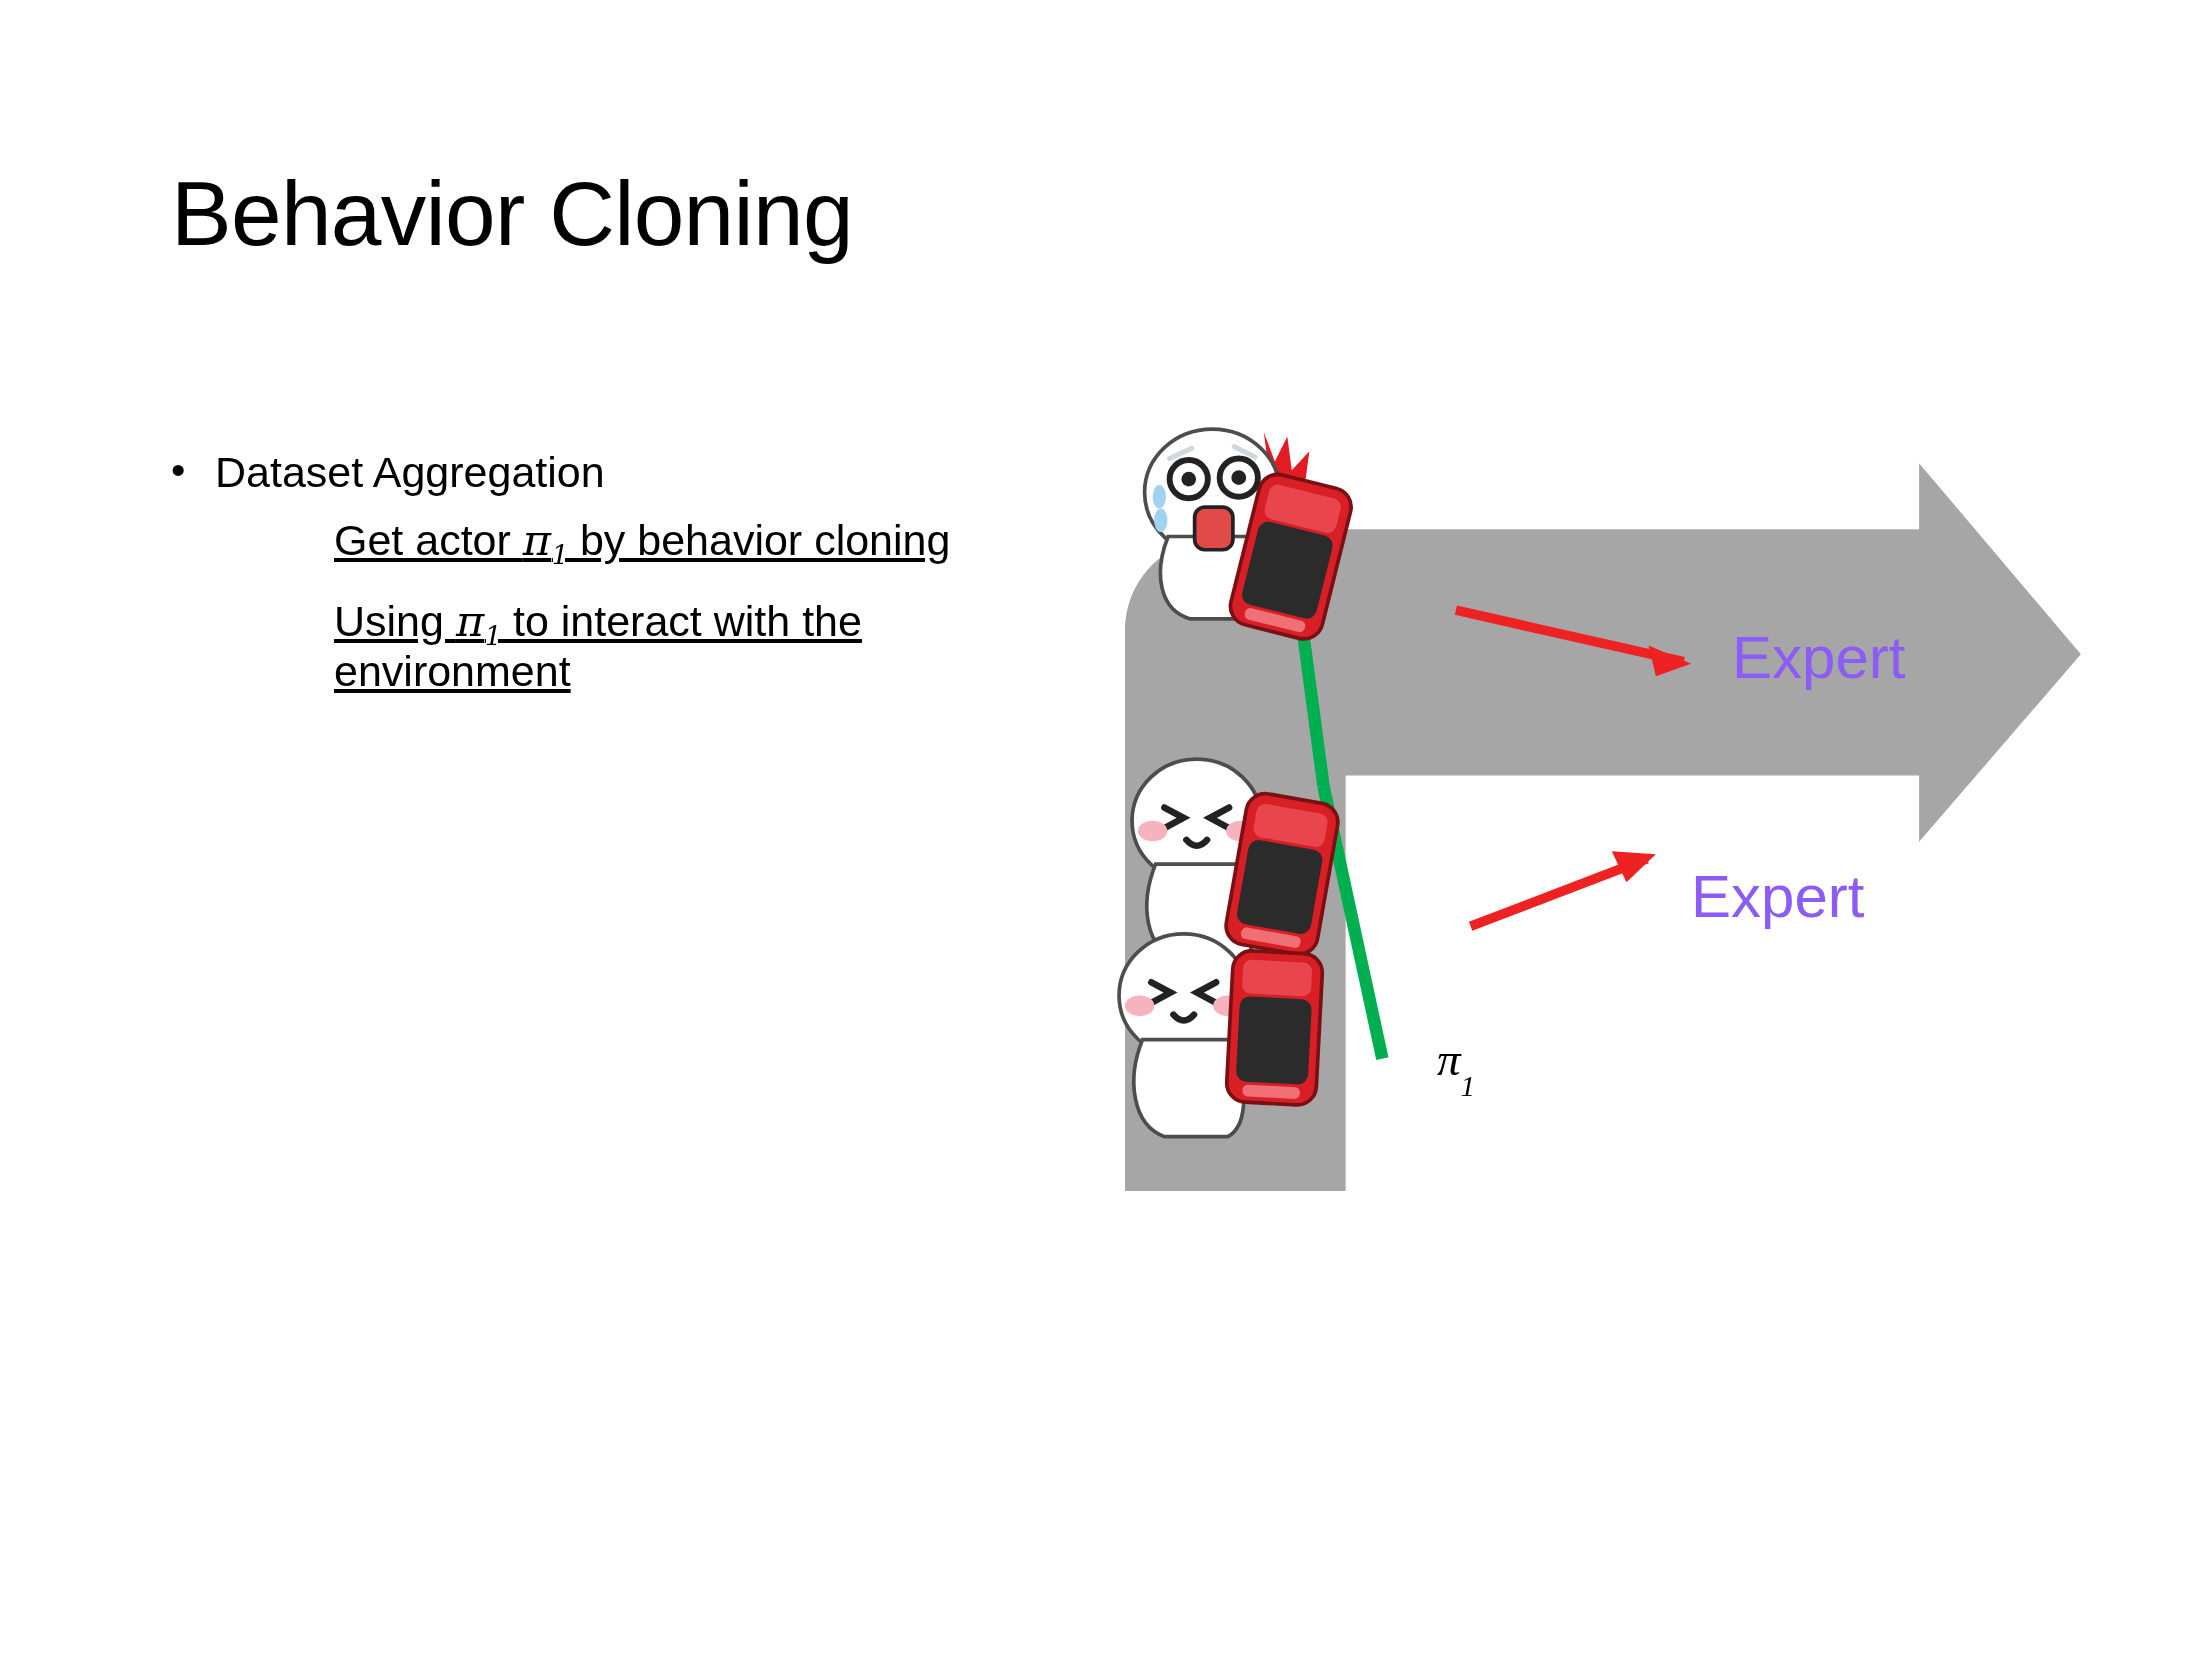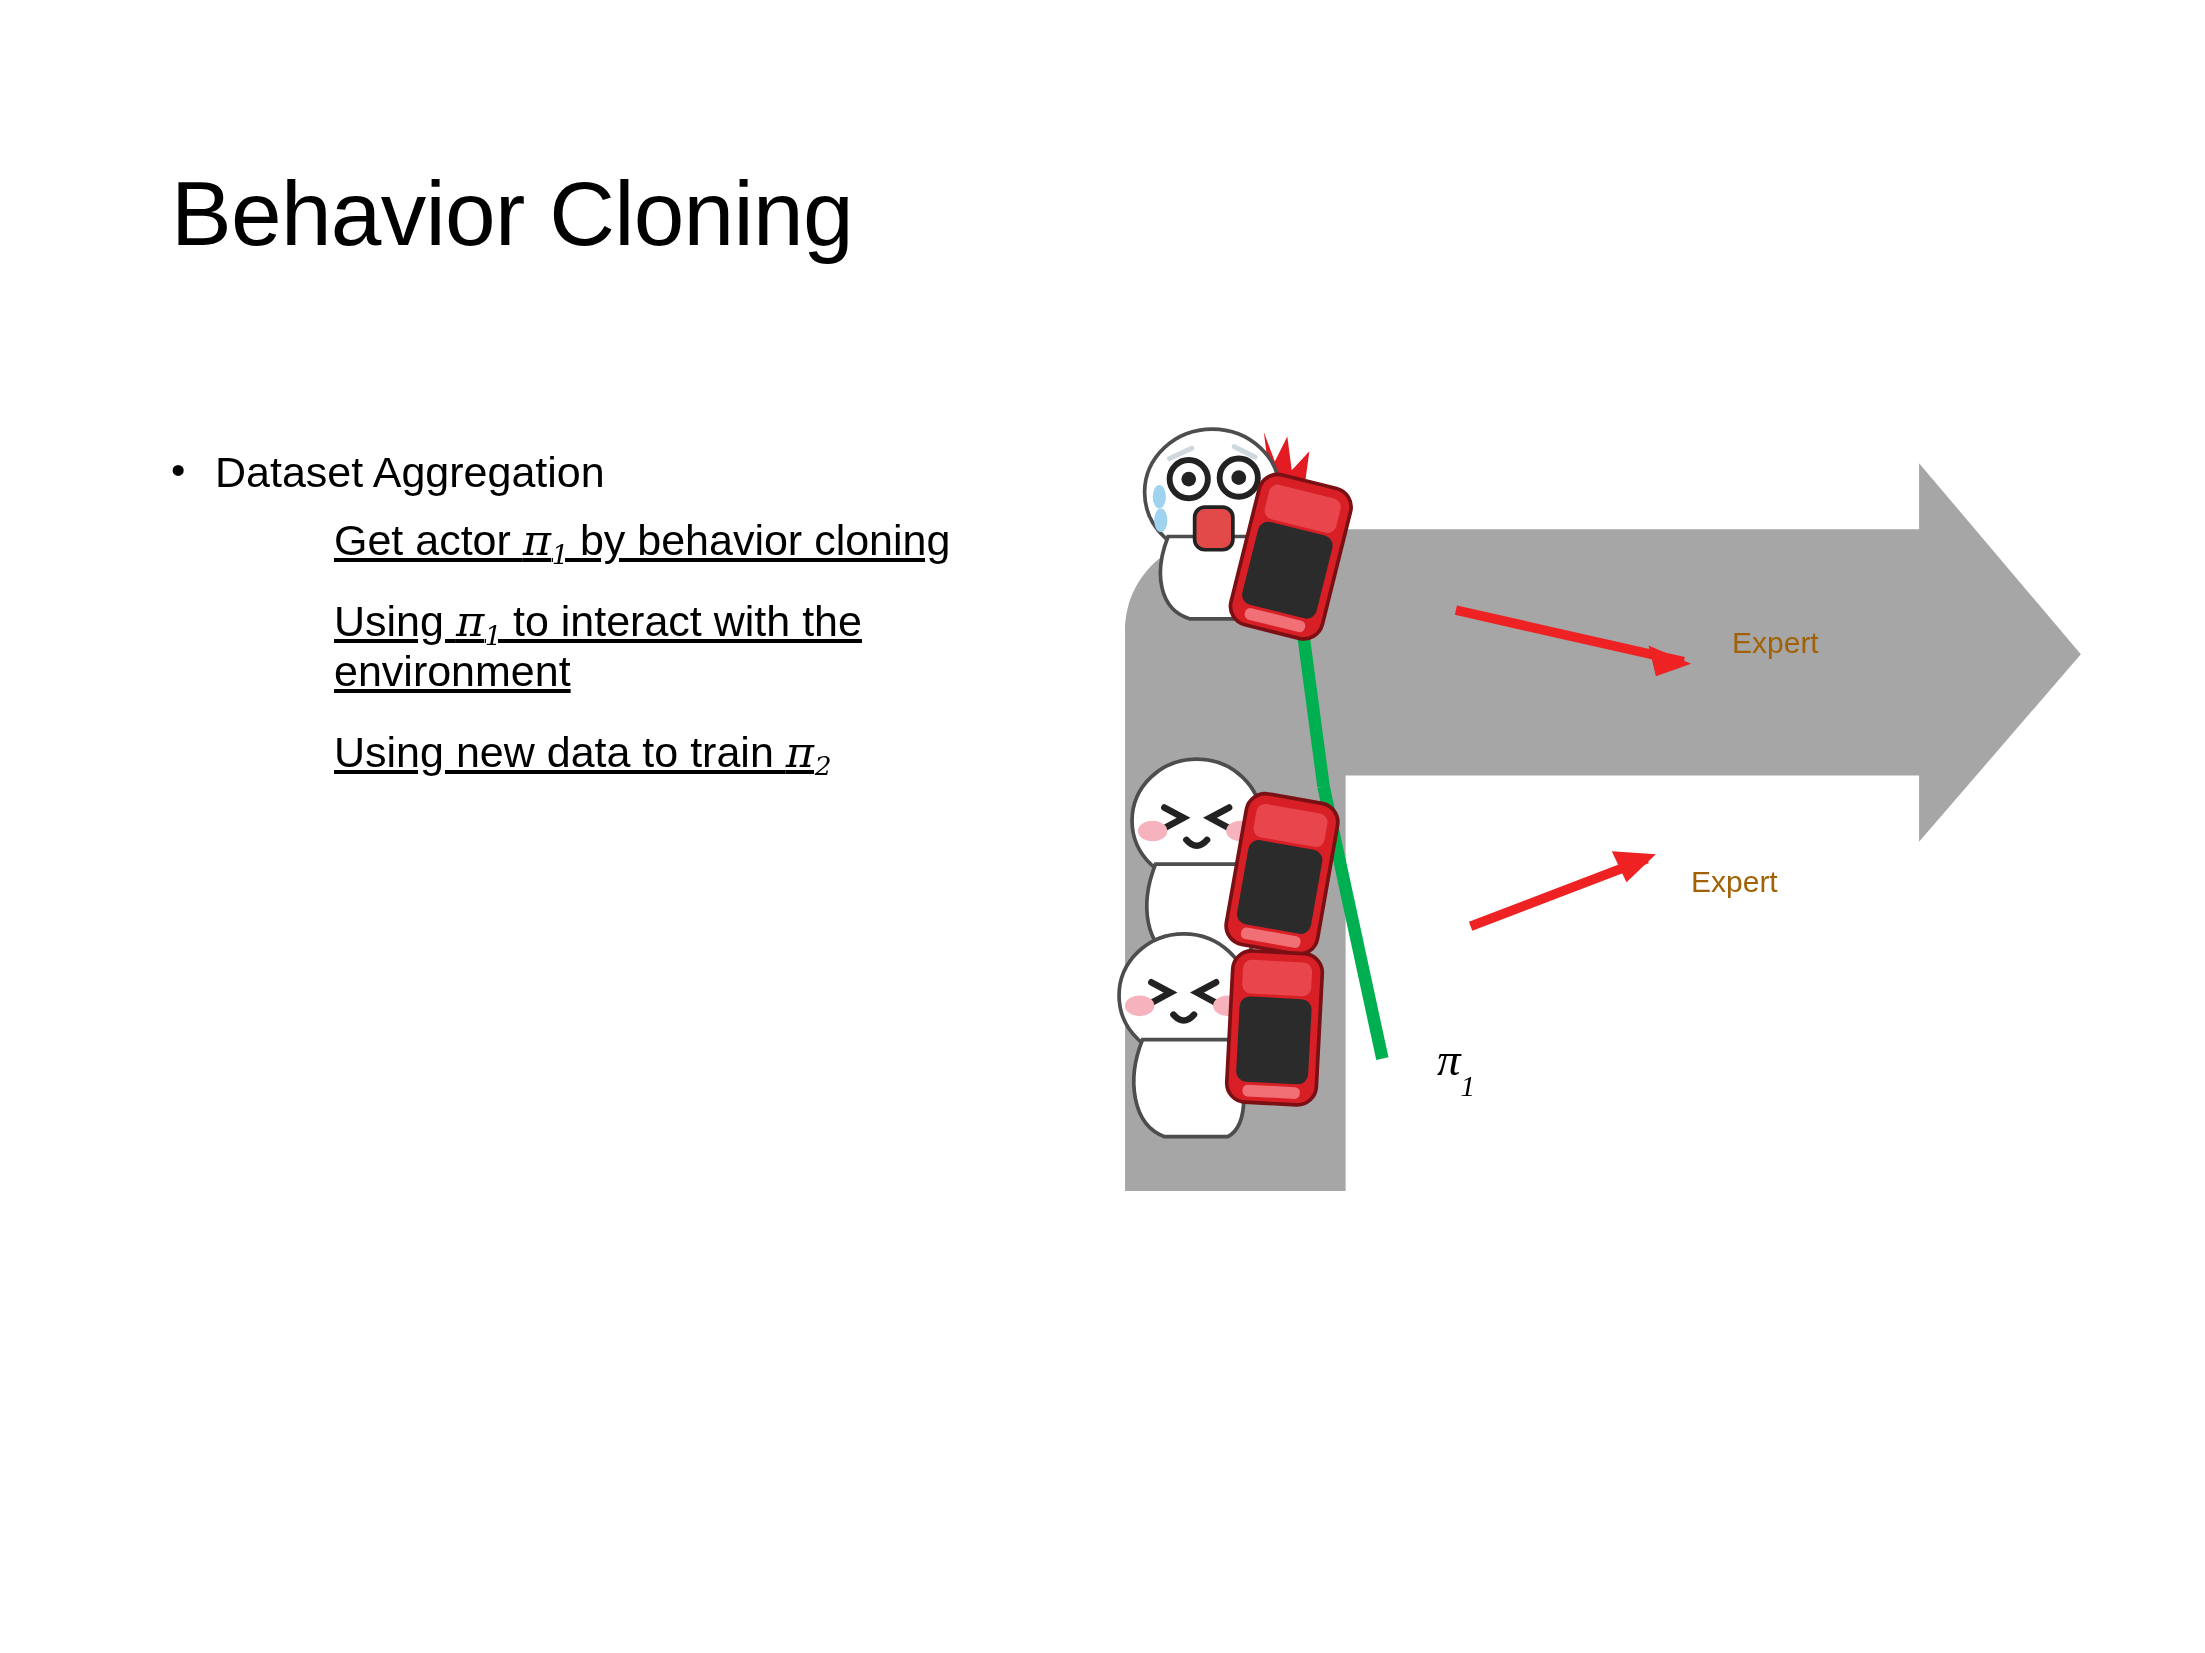--- a/index.html
+++ b/index.html
@@ -88,22 +88,22 @@
     height: 1103px;
   }
   #road-svg {
     position: absolute;
     left: 0;
     top: 0;
   }
 
   .expert-label {
     position: absolute;
-    color: #a16207;
-    font-size: 30px;
+    color: #8b5cf6;
+    font-size: 60px;
     line-height: 1;
     white-space: nowrap;
   }
   #expert-label-1 { left: 629px; top: 187px; }
   #expert-label-2 { left: 588px; top: 426px; }
 
   .pi-label {
     position: absolute;
     color: #000000;
     font-family: Liberation Serif, serif;
@@ -138,23 +138,20 @@
 
   <div class="sub-item">
     <span>Get actor </span><span class="pi"><span>π</span><sub>1</sub></span><span> by behavior cloning</span>
   </div>
 
   <div class="sub-item">
     <span>Using </span><span class="pi"><span>π</span><sub>1</sub></span><span> to interact with the environment</span>
   </div>
 
 
-  <div class="sub-item">
-    <span>Using new data to train </span><span class="pi"><span>π</span><sub>2</sub></span><span></span>
-  </div>
 
 </div>
 
 <div id="diagram">
 
   <svg id="road-svg" width="1044" height="1103" viewBox="0 0 1420 1500">
 
     <path d="M 30 260
              C 30 170, 110 120, 200 120
              L 560 120

